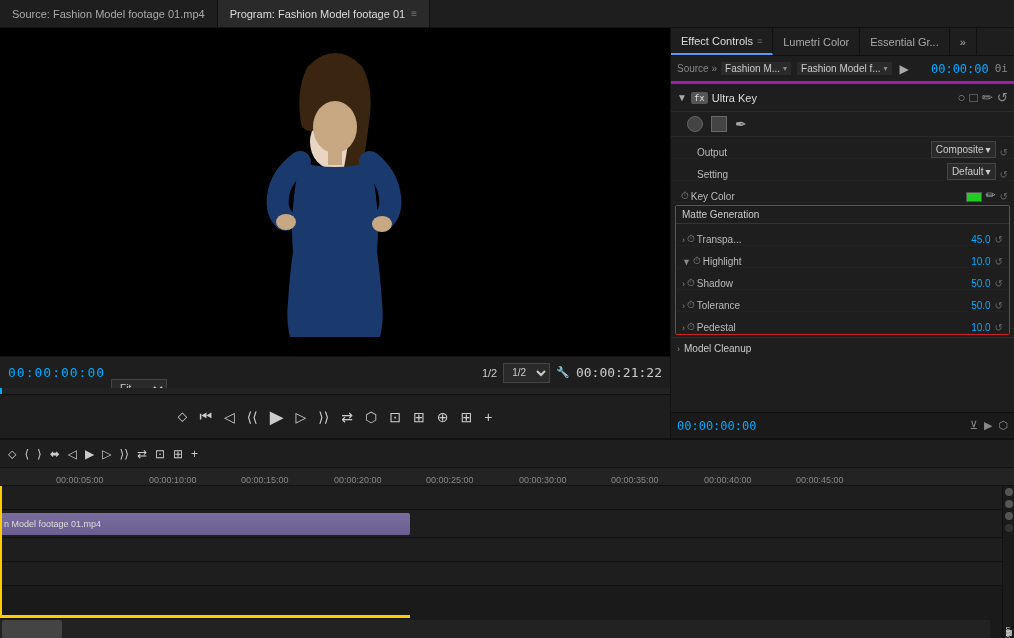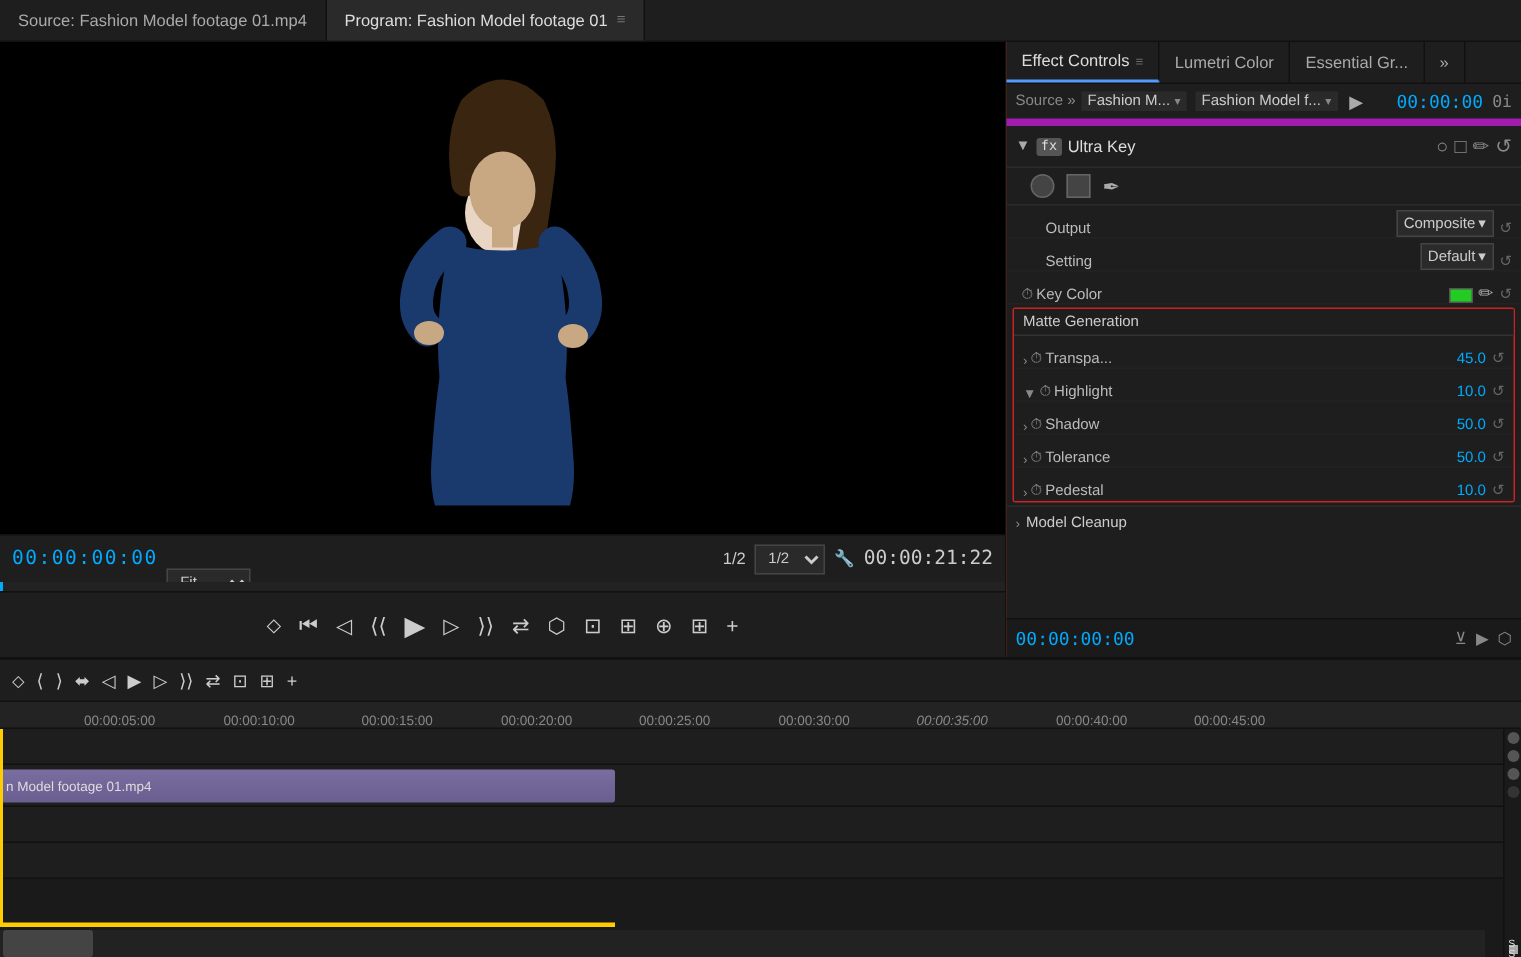--- a/index.html
+++ b/index.html
@@ -213,21 +213,21 @@
     }
     .effects-tab .tab-menu { margin-left: 4px; color: #666; font-size: 9px; }
 
     
     .source-row {
       height: 28px;
       background: #1e1e1e;
       display: flex;
       align-items: center;
       padding: 0 6px;
-      border-bottom: 5px solid #a21caf;
+      border-bottom: 3px solid #a21caf;
       gap: 4px;
     }
 
     .source-label { color: #888; font-size: 10px; }
     .source-value {
       background: #2a2a2a;
       border: none;
       color: #ccc;
       font-size: 10px;
       padding: 1px 4px;
@@ -664,21 +664,21 @@
   </div>
 
   <div class="timeline-ruler">
     <div style="position:relative;width:100%;height:100%;display:flex;align-items:flex-end;">
       <span style="position:absolute;left:52px;font-size:9px;color:#888;">00:00:05:00</span>
       <span style="position:absolute;left:145px;font-size:9px;color:#888;">00:00:10:00</span>
       <span style="position:absolute;left:237px;font-size:9px;color:#888;">00:00:15:00</span>
       <span style="position:absolute;left:330px;font-size:9px;color:#888;">00:00:20:00</span>
       <span style="position:absolute;left:422px;font-size:9px;color:#888;">00:00:25:00</span>
       <span style="position:absolute;left:515px;font-size:9px;color:#888;">00:00:30:00</span>
-      <span style="position:absolute;left:607px;font-size:9px;color:#888;font-style:italic;">00:00:35:00</span>
+      <span style="position:absolute;left:607px;font-size:9px;color:#888;">00:00:35:00</span>
       <span style="position:absolute;left:700px;font-size:9px;color:#888;">00:00:40:00</span>
       <span style="position:absolute;left:792px;font-size:9px;color:#888;">00:00:45:00</span>
     </div>
   </div>
 
   <div style="flex:1;display:flex;overflow:hidden;position:relative;">
 
     <div style="flex:1;background:#1a1a1a;position:relative;">
 
       <div style="position:absolute;left:0;top:0;bottom:20px;width:2px;background:#ffcc00;z-index:10;"></div>

